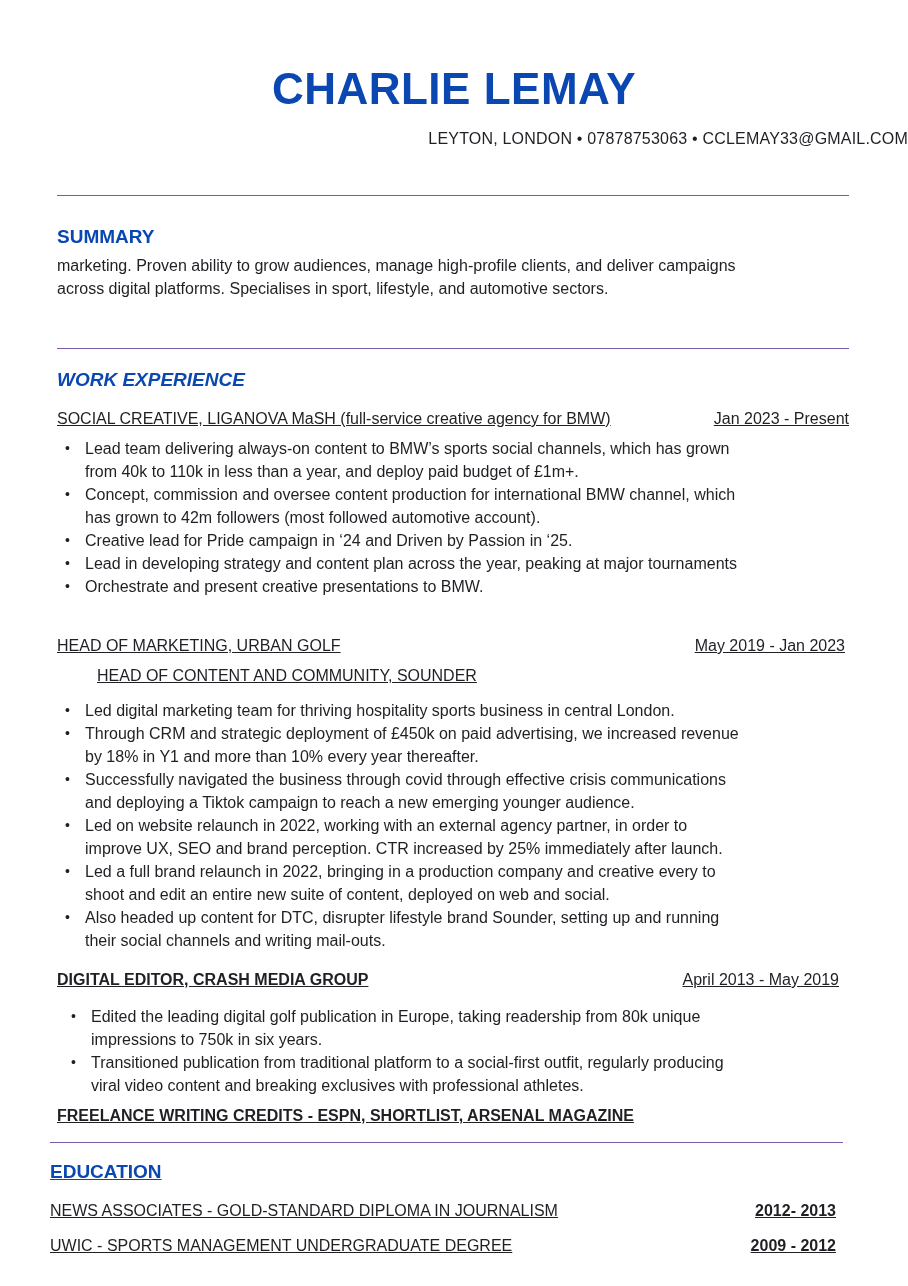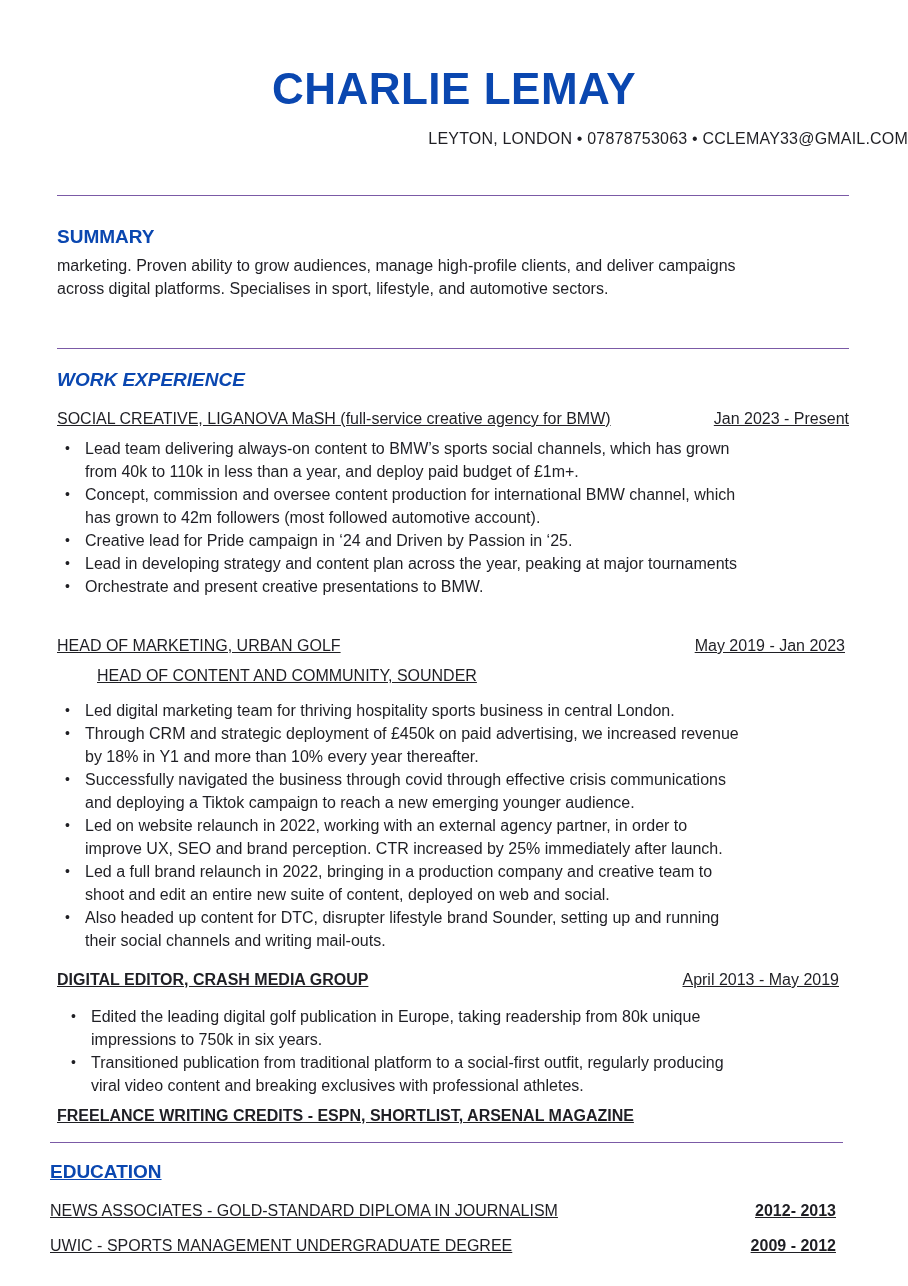--- a/index.html
+++ b/index.html
@@ -106,21 +106,21 @@
       <div>Successfully navigated the business through covid through effective crisis communications</div>
       <div>and deploying a Tiktok campaign to reach a new emerging younger audience.</div>
     </li>
   <li>
       <span class="dot">•</span>
       <div>Led on website relaunch in 2022, working with an external agency partner, in order to</div>
       <div>improve UX, SEO and brand perception. CTR increased by 25% immediately after launch.</div>
     </li>
   <li>
       <span class="dot">•</span>
-      <div>Led a full brand relaunch in 2022, bringing in a production company and creative team to</div>
+      <div>Led a full brand relaunch in 2022, bringing in a production company and creative every to</div>
       <div>shoot and edit an entire new suite of content, deployed on web and social.</div>
     </li>
   <li>
       <span class="dot">•</span>
       <div>Also headed up content for DTC, disrupter lifestyle brand Sounder, setting up and running</div>
       <div>their social channels and writing mail-outs.</div>
     </li>
 </ul>
 
 <div class="job-row bold" style="top:968px; left:57px; width:782px;">

